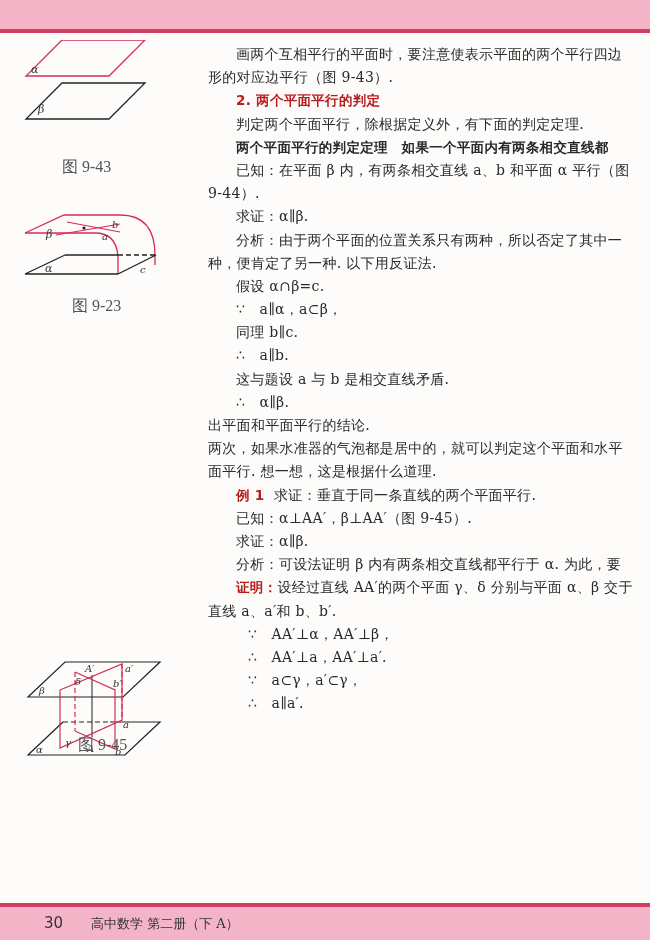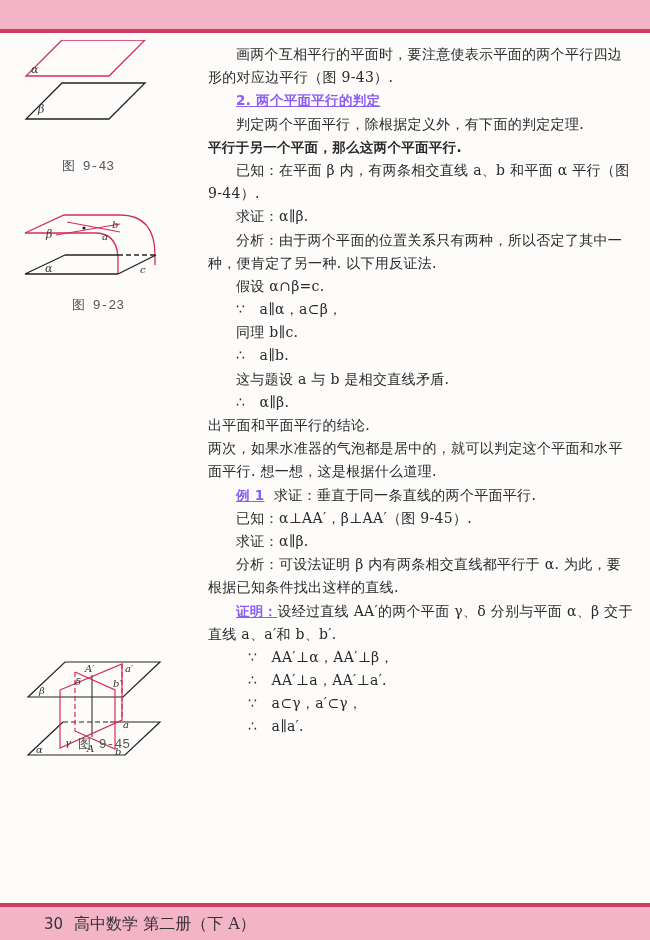--- a/index.html
+++ b/index.html
@@ -22,38 +22,38 @@
       background: #d23c5e;
     }
     .bottom-band {
       position: absolute; left: 0; top: 907px; width: 650px; height: 33px;
       background: #f4b4c8;
     }
     .footer {
       position: absolute; left: 44px; top: 914px;
       font-size: 13px; color: #333;
       font-family: "DejaVu Sans", "Liberation Sans", sans-serif;
-      display: flex; gap: 11px; align-items: baseline;
+      display: flex; gap: 28px; align-items: baseline;
     }
     .footer .num { font-size: 15px; }
-    .footer .book { font-size: 16px; font-family: "DejaVu Serif", serif; }
+    .footer .book { font-size: 13px; font-family: "DejaVu Serif", serif; }
 
     .fig { position: absolute; }
     .fig-caption {
-      position: absolute; font-size: 13px; color: #555;
-      font-family: Liberation Mono, monospace;
+      position: absolute; font-size: 16px; color: #555;
+      font-family: Liberation Serif, serif;
     }
 
     .text {
       position: absolute; left: 208px; width: 428px;
       font-size: 14px; line-height: 23.2px; letter-spacing: 0.3px;
     }
     .line { white-space: nowrap; height: 23.2px; }
     .ind { padding-left: 28px; }
-    .red { color: #8b5cf6; text-decoration: underline; }
+    .red { color: #b91c1c; }
     .bold { font-weight: bold; font-family: "DejaVu Sans", "Liberation Sans", sans-serif; font-size: 13.5px; }
   </style>
 </head>
 <body>
 
 <div class="top-band"></div>
 <div class="top-rule"></div>
 
 <svg class="fig" style="left:20px;top:40px" width="140" height="80" viewBox="0 0 140 80">
   <polygon points="42,0 125,0 89,36 6,36" fill="none" stroke="#d42c58" stroke-width="1.3"></polygon>
@@ -101,42 +101,41 @@
   <text x="90" y="95" font-size="10" font-style="italic" fill="#333">b</text>
   <text x="11" y="93" font-size="10" font-style="italic" fill="#333">α</text>
 </svg>
 <div class="fig-caption" style="left:78px;top:735px">图 9-45</div>
 
 <div class="text" style="top:43px">
   <div class="line ind">画两个互相平行的平面时，要注意使表示平面的两个平行四边</div>
   <div class="line">形的对应边平行（图 9-43）.</div>
   <div class="line ind red bold">2. 两个平面平行的判定</div>
   <div class="line ind">判定两个平面平行，除根据定义外，有下面的判定定理.</div>
-  <div class="line bold">平行于另一个平面，那么这两个平面平行.</div>
+  <div class="line ind bold">两个平面平行的判定定理　如果一个平面内有两条相交直线都</div>
   <div class="line ind">已知：在平面 β 内，有两条相交直线 a、b 和平面 α 平行（图</div>
   <div class="line">9-44）.</div>
   <div class="line ind">求证：α∥β.</div>
   <div class="line ind">分析：由于两个平面的位置关系只有两种，所以否定了其中一</div>
   <div class="line">种，便肯定了另一种. 以下用反证法.</div>
   <div class="line ind">假设 α∩β=c.</div>
   <div class="line ind">∵　a∥α，a⊂β，</div>
   <div class="line ind">同理 b∥c.</div>
   <div class="line ind">∴　a∥b.</div>
   <div class="line ind">这与题设 a 与 b 是相交直线矛盾.</div>
   <div class="line ind">∴　α∥β.</div>
   <div class="line">出平面和平面平行的结论.</div>
   <div class="line">两次，如果水准器的气泡都是居中的，就可以判定这个平面和水平</div>
   <div class="line">面平行. 想一想，这是根据什么道理.</div>
   <div class="line ind">
     <span class="red bold">例 1</span>&nbsp;&nbsp;<span>求证：垂直于同一条直线的两个平面平行.</span>
   </div>
   <div class="line ind">已知：α⊥AA′，β⊥AA′（图 9-45）.</div>
   <div class="line ind">求证：α∥β.</div>
   <div class="line ind">分析：可设法证明 β 内有两条相交直线都平行于 α. 为此，要</div>
-  <div class="line">根据已知条件找出这样的直线.</div>
   <div class="line ind">
     <span class="red bold">证明：</span><span>设经过直线 AA′的两个平面 γ、δ 分别与平面 α、β 交于</span>
   </div>
   <div class="line">直线 a、a′和 b、b′.</div>
   <div class="line ind" style="padding-left:40px">∵　AA′⊥α，AA′⊥β，</div>
   <div class="line ind" style="padding-left:40px">∴　AA′⊥a，AA′⊥a′.</div>
   <div class="line ind" style="padding-left:40px">∵　a⊂γ，a′⊂γ，</div>
   <div class="line ind" style="padding-left:40px">∴　a∥a′.</div>
 </div>
 

